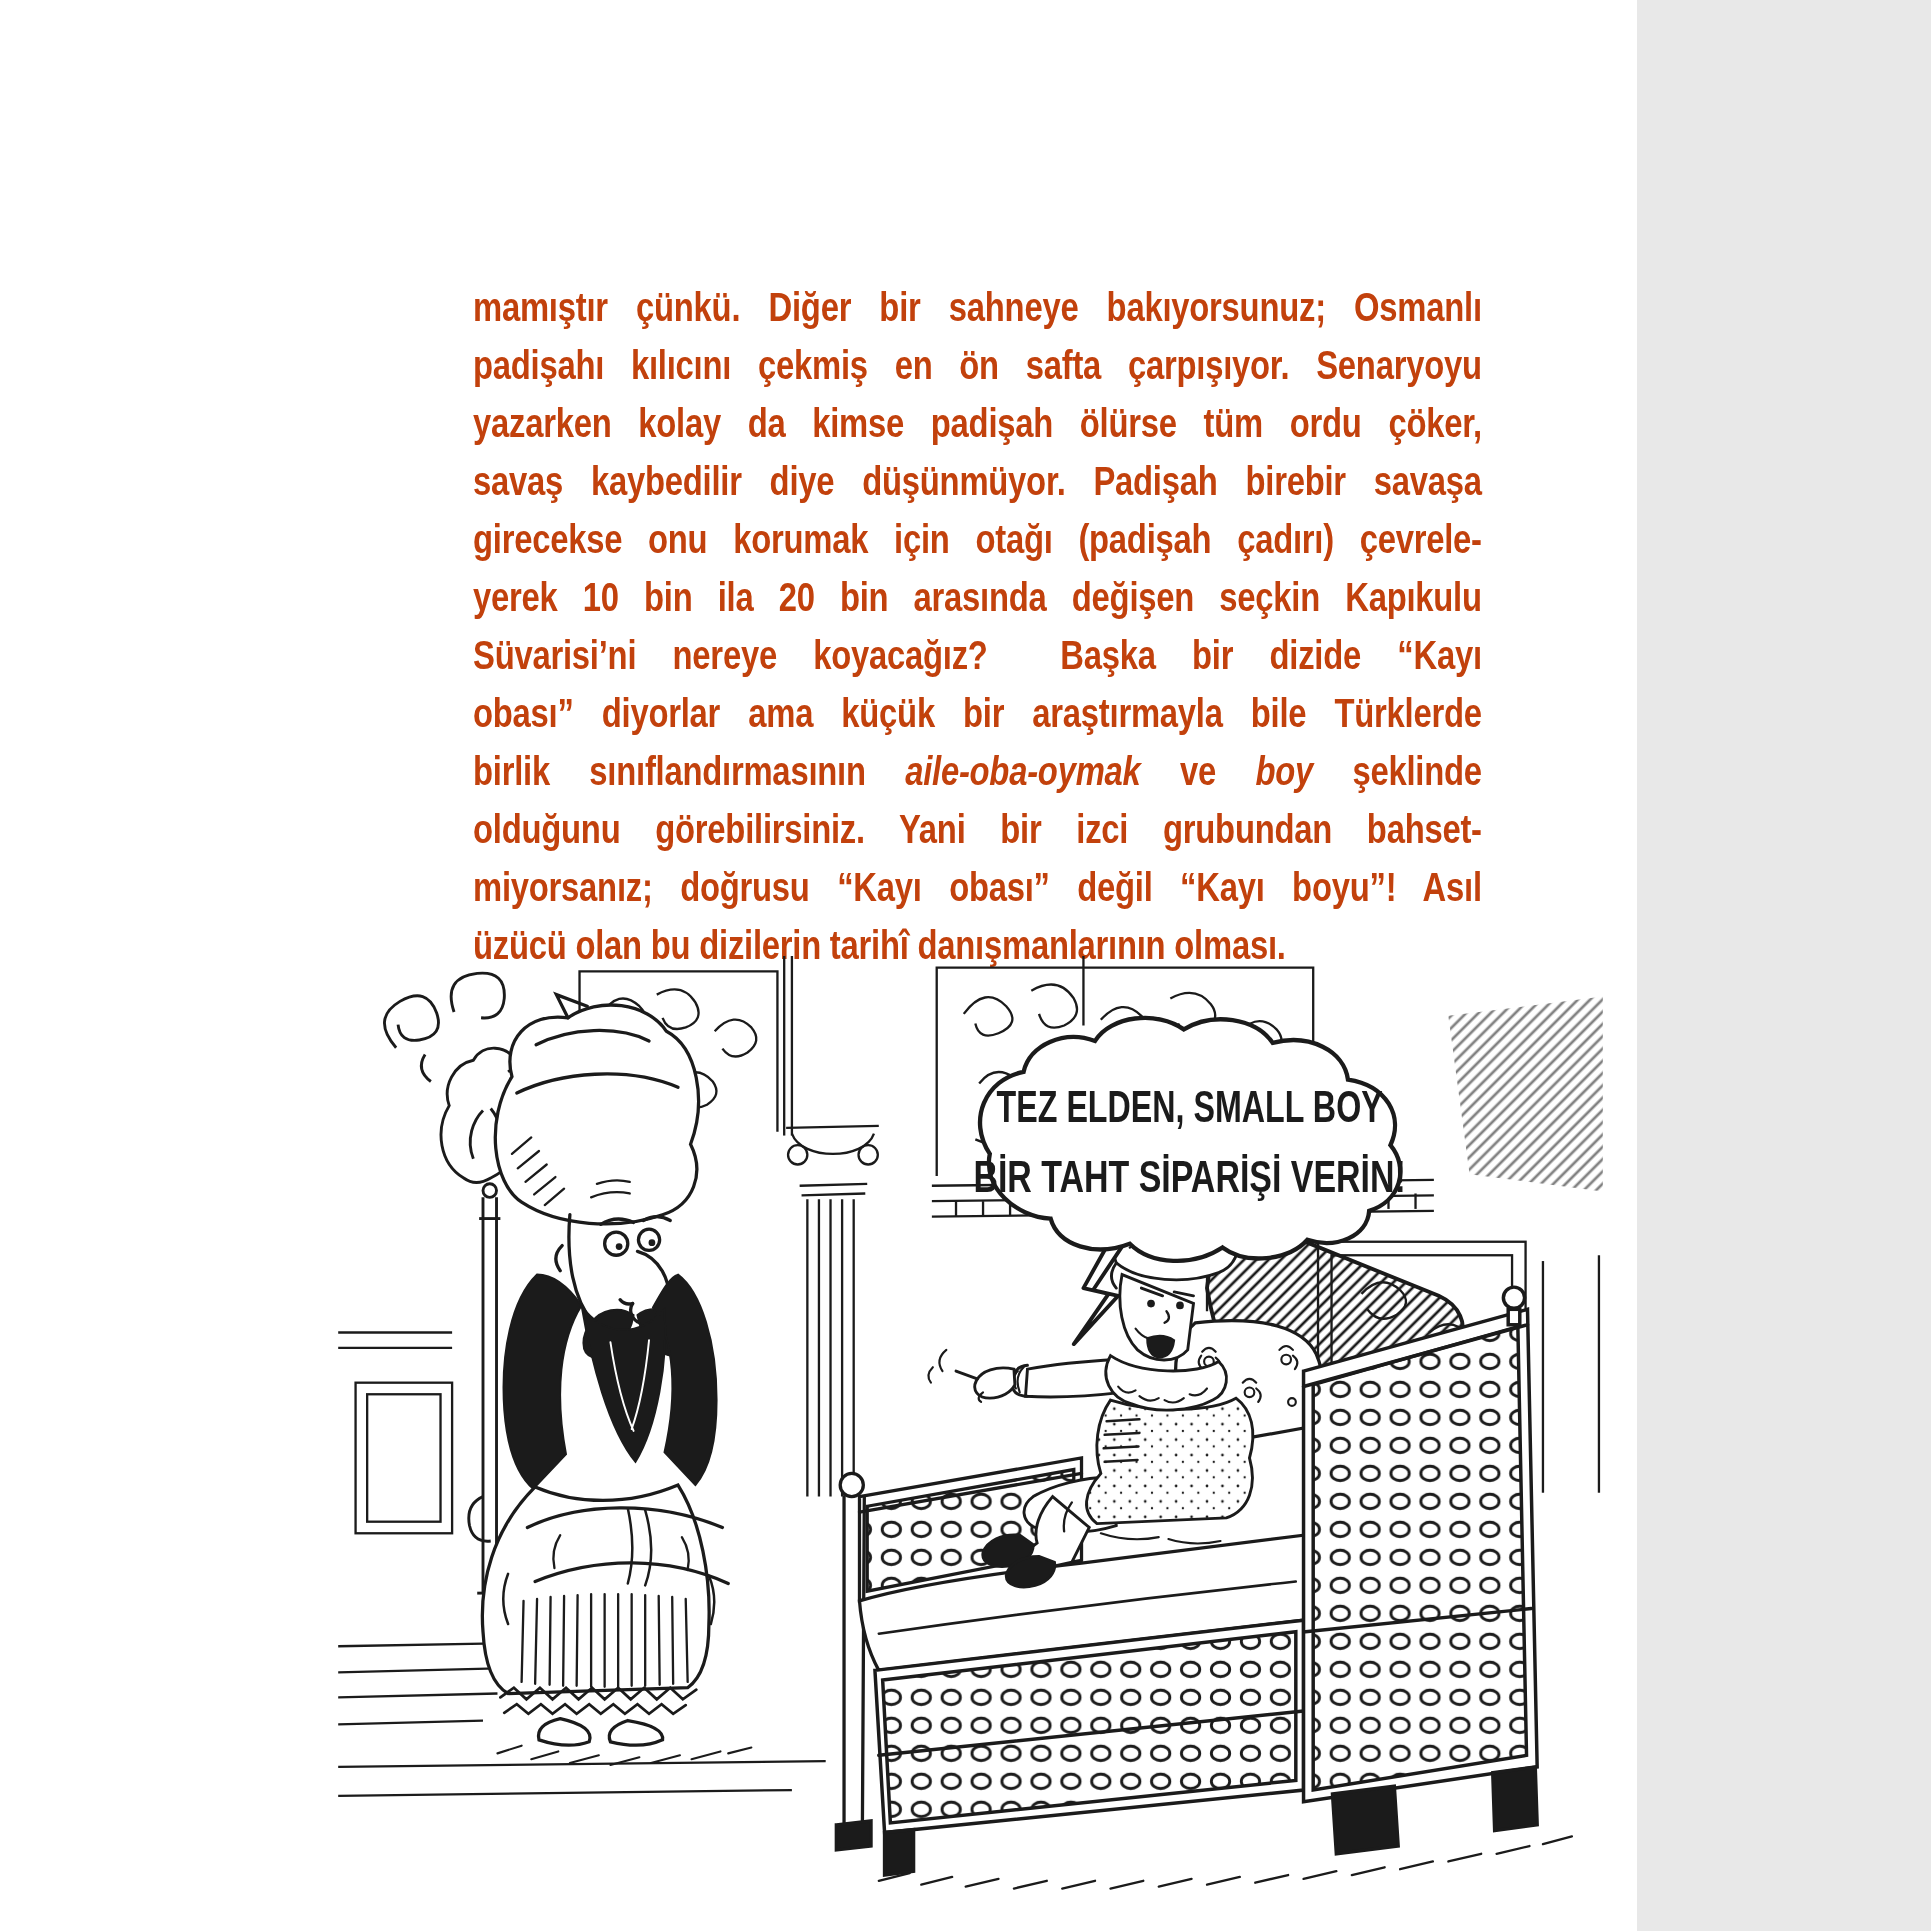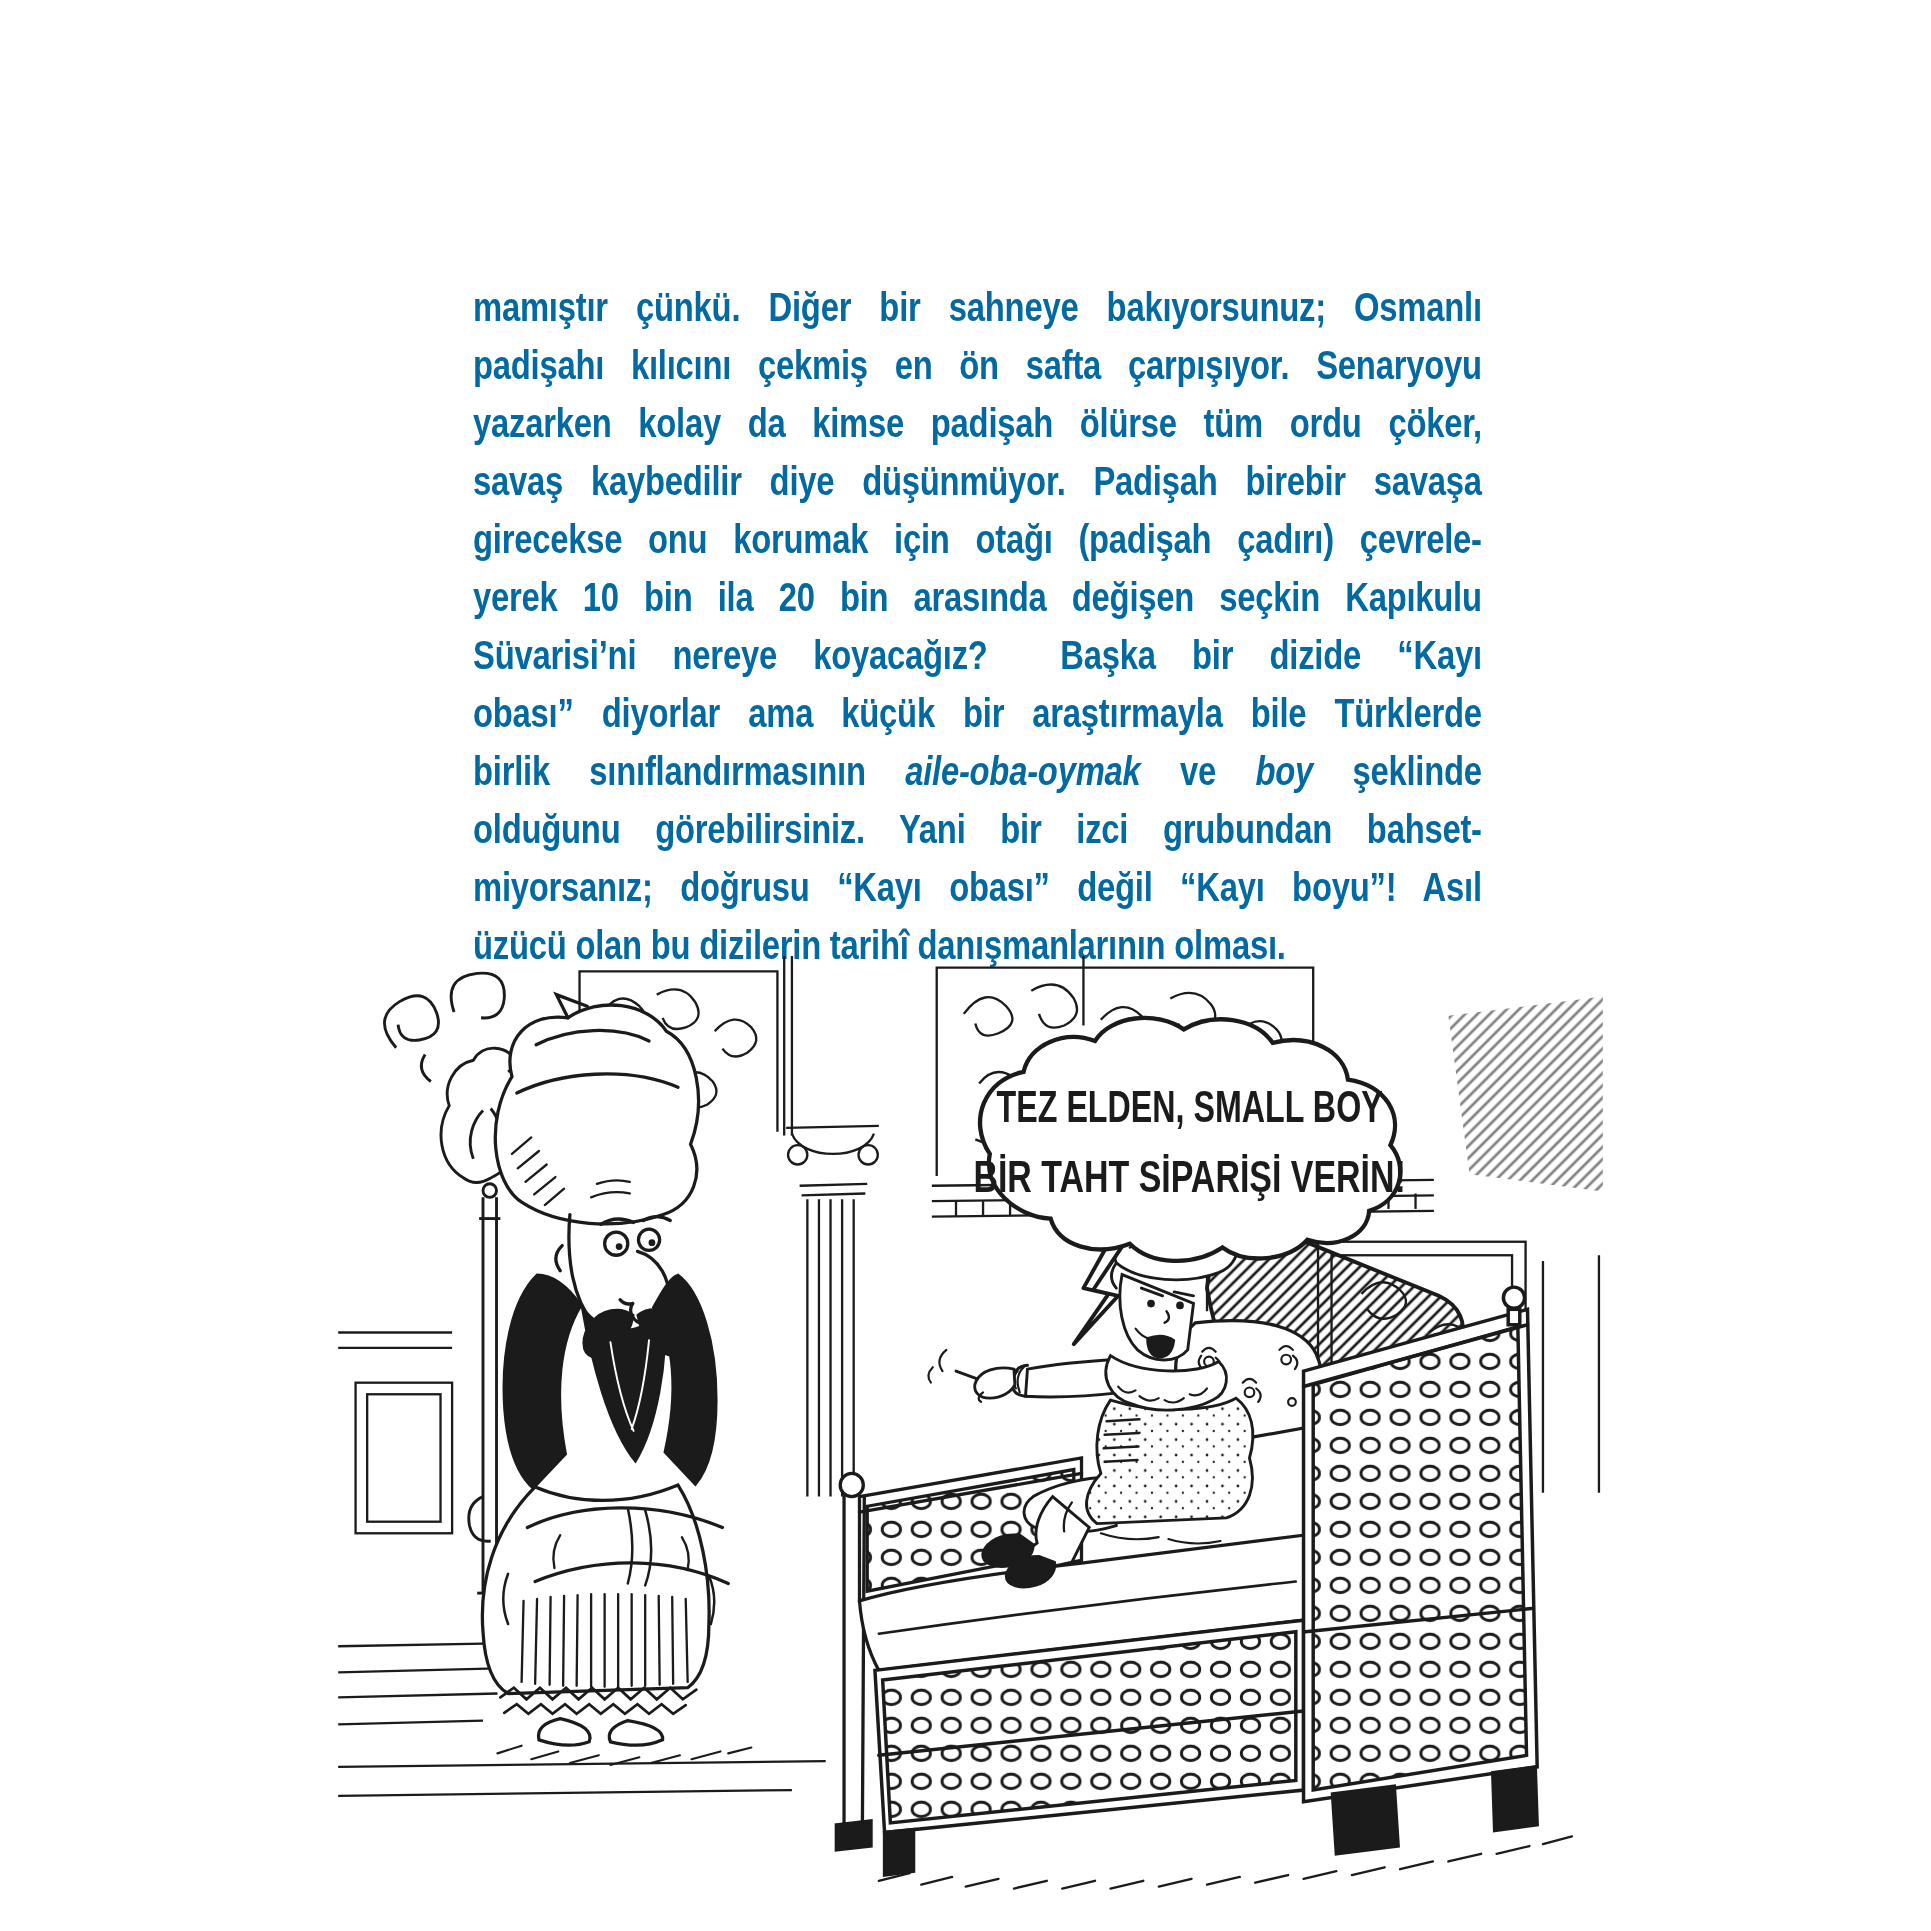--- a/index.html
+++ b/index.html
@@ -1,17 +1,17 @@
 <!DOCTYPE html>
 <html><head>
 <meta charset="utf-8">
 <style>
   html,body{margin:0;padding:0;background:#e8e8e8;}
-  .page{position:relative;width:1931px;height:1931px;background:#ffffff;overflow:hidden;
-        font-family:"Liberation Sans",sans-serif;color:#0369a1;}
+  .page{position:relative;width:1637px;height:1931px;background:#ffffff;overflow:hidden;
+        font-family:"Liberation Sans",sans-serif;color:#c2410c;}
   
   .article{position:absolute;left:473px;top:278px;width:1261px;
            transform:scaleX(0.8);transform-origin:0 0;
            font-weight:700;font-size:41px;line-height:58px;letter-spacing:-0.3px;}
   .tline{text-align:justify;text-align-last:justify;height:58px;}
   .tline.last{text-align-last:left;}
   .it{font-style:italic;}
   .cartoon{position:absolute;left:338px;top:956px;width:1265px;height:975px;}
   svg text{font-family:"Liberation Sans",sans-serif;font-weight:700;fill:#1b1b1b;}
 </style>

